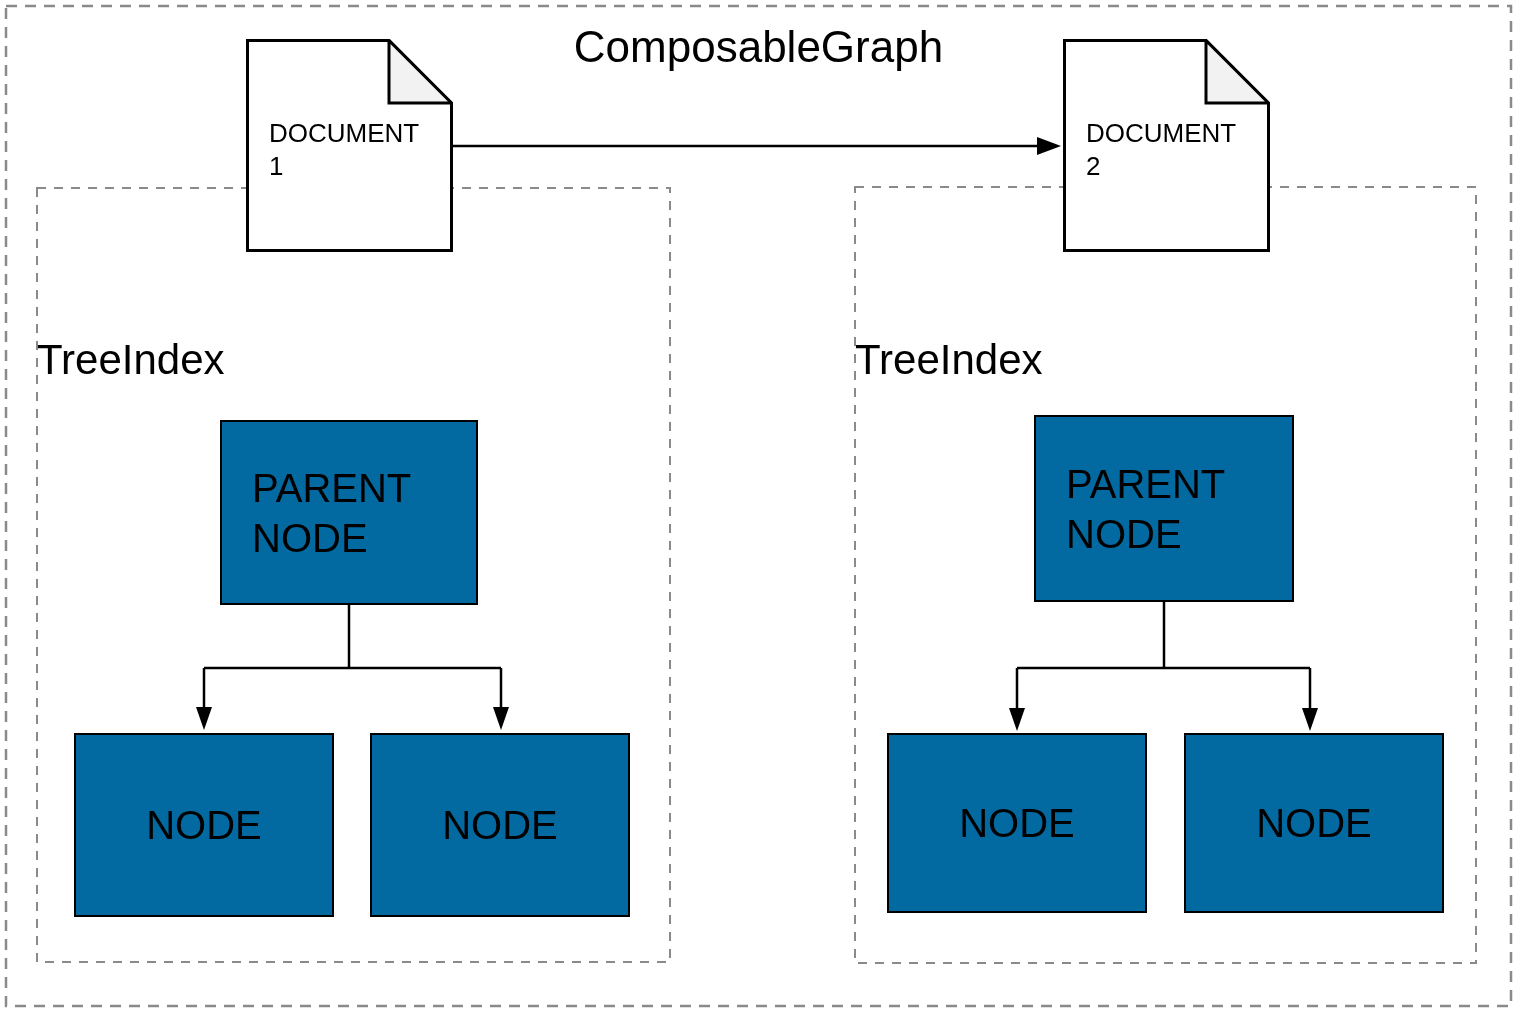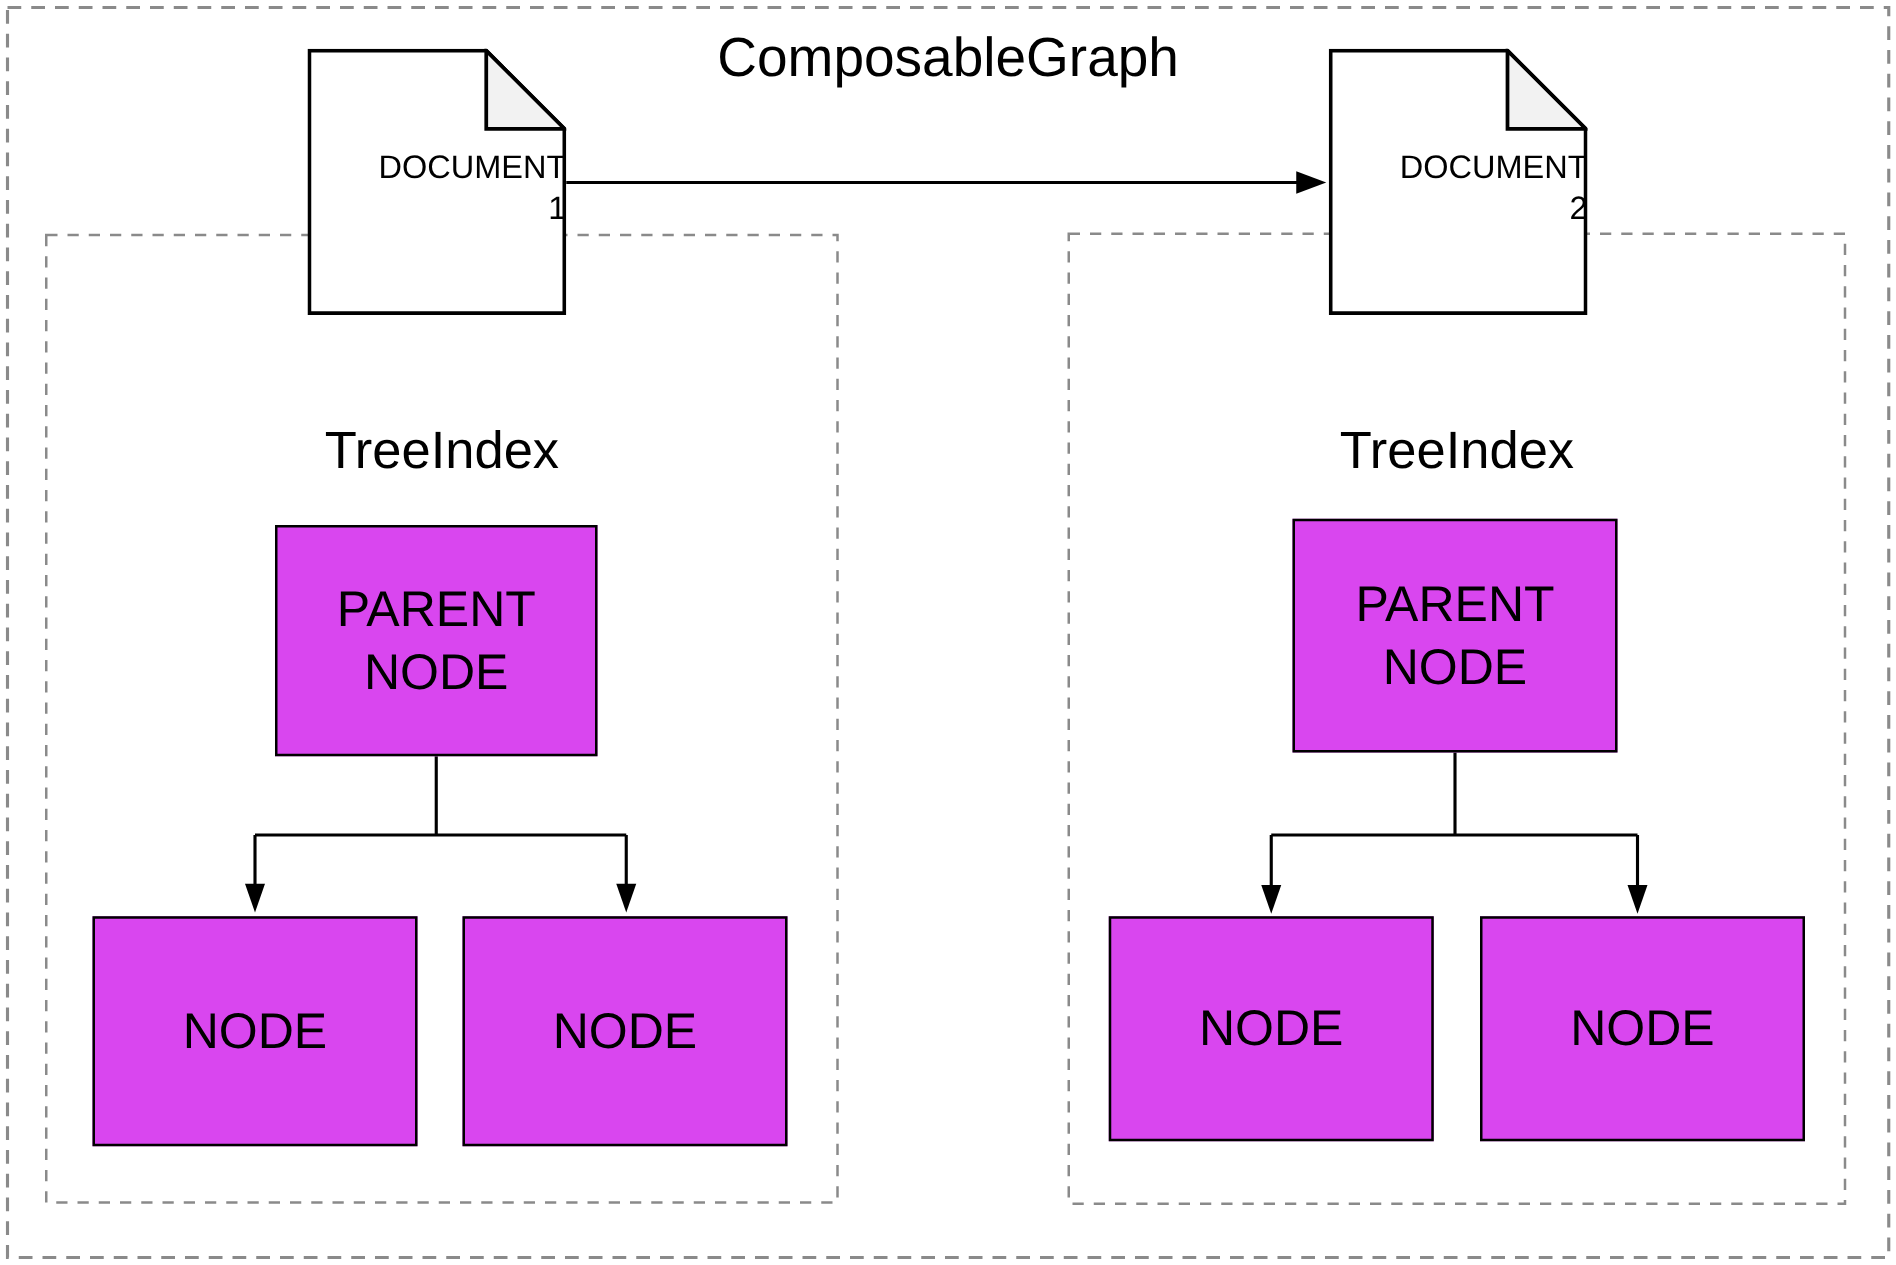--- a/index.html
+++ b/index.html
@@ -42,46 +42,46 @@
   .doc svg {
     position: absolute;
     left: 0;
     top: 0;
   }
   .doc .doc-label {
     position: absolute;
     left: 0;
     width: 100%;
     top: 78px;
-    text-align: right;
+    text-align: left;
     font-size: 26px;
     line-height: 33px;
     color: #000000;
+    padding-left: 23px;
   }
   .doc-1 { left: 246px; top: 39px; }
   .doc-2 { left: 1063px; top: 39px; }
   .tree-label {
     position: absolute;
-    text-align: center;
+    text-align: left;
     font-size: 42px;
     line-height: 1.1;
     color: #000000;
     z-index: 2;
   }
   .tree-label-1 { left: 37px;  width: 633px; top: 337px; }
   .tree-label-2 { left: 855px; width: 621px; top: 337px; }
   .nodebox {
     position: absolute;
     box-sizing: border-box;
-    background: #d946ef;
+    background: #0369a1;
     border: 2.5px solid #000000;
     display: flex;
     align-items: center;
     justify-content: center;
-    text-align: center;
     font-size: 40px;
     line-height: 1.25;
     color: #000000;
     z-index: 2;
   }
   .parent-1 { left: 220px;  top: 420px; width: 258px; height: 185px; }
   .parent-2 { left: 1034px; top: 415px; width: 260px; height: 187px; }
   .child-1a { left: 74px;   top: 733px; width: 260px; height: 184px; }
   .child-1b { left: 370px;  top: 733px; width: 260px; height: 184px; }
   .child-2a { left: 887px;  top: 733px; width: 260px; height: 180px; }

